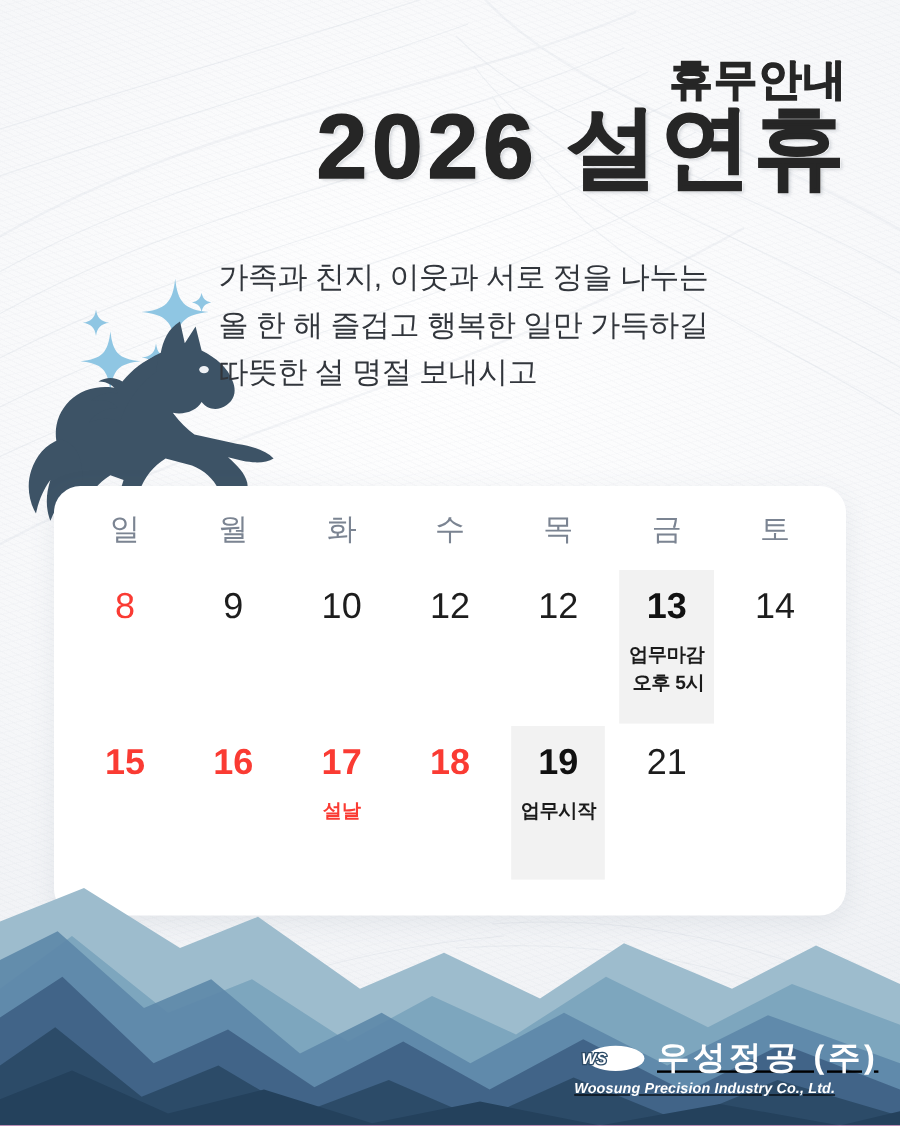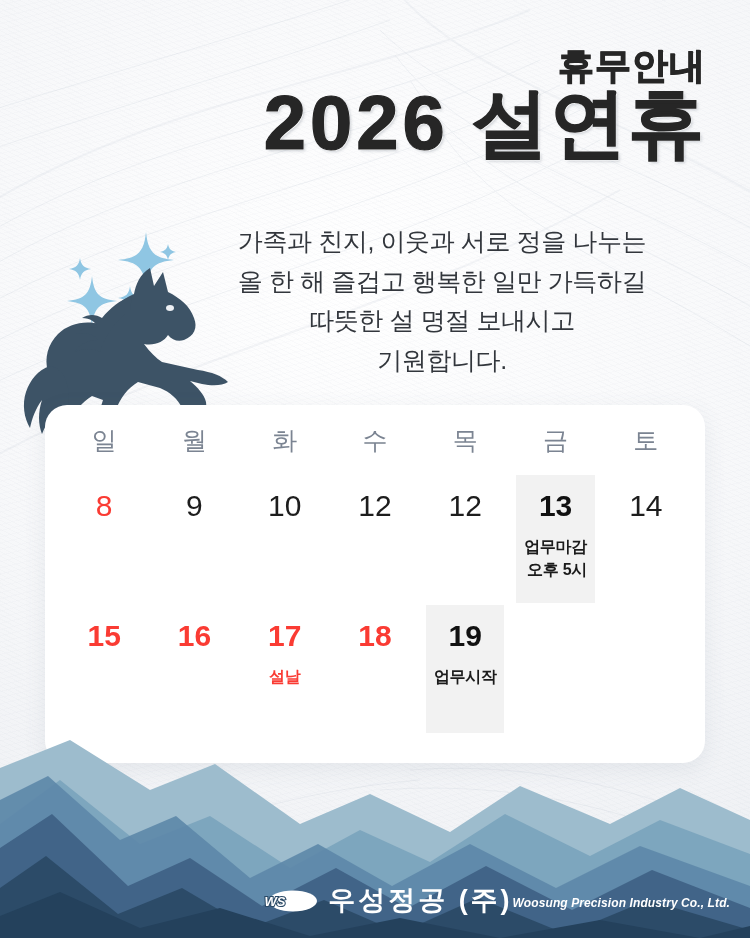--- a/index.html
+++ b/index.html
@@ -58,22 +58,22 @@
   }
   .maintitle .yr { letter-spacing:4px; }
 
   
   .stroked {
     -webkit-text-stroke:1.2px #262626;
   }
 
   
   .message {
-    position:absolute; top:222px; right:48px;
-    width:520px; text-align:center;
+    position:absolute; top:212px; right:48px;
+    width:520px; text-align:left;
     font-size:25px; line-height:1.58;
     color:#32363c; font-weight:normal;
     letter-spacing:-.4px;
   }
   .message .line { display:block; white-space:nowrap; }
 
   
   .horse { position:absolute; left:22px; top:262px; width:210px; height:190px; }
   .sparkles { position:absolute; left:58px; top:228px; width:130px; height:110px; }
 
@@ -122,21 +122,21 @@
     text-align:right; color:#1b1b1b; letter-spacing:-.3px;
   }
   .note.red { color:#fa3b33; }
 
   
   .mountains { position:absolute; left:0; bottom:0; width:750px; height:210px; }
 
   
   .logo {
     position:absolute; right:18px; bottom:24px;
-    display:flex; flex-direction:row; align-items:center;
+    display:flex; flex-direction:column; align-items:flex-start;text-decoration:underline;
   }
   .logo-row { display:flex; align-items:center; gap:9px; }
   .logo-mark { position:relative; width:60px; height:26px; }
   .logo-ko {
     font-size:27px; font-weight:bold; color:#ffffff; letter-spacing:3px;
     line-height:1; white-space:nowrap;
   }
   .logo-en {
     margin-top:5px; margin-right:2px;
     font-size:12px; font-weight:bold; font-style:italic;
@@ -241,21 +241,20 @@
     <div class="maintitle stroked">
       <span class="yr">2026</span>
       <span>설연휴</span>
     </div>
   </div>
 
   <div class="message">
     <span class="line">가족과 친지, 이웃과 서로 정을 나누는</span>
     <span class="line">올 한 해 즐겁고 행복한 일만 가득하길</span>
     <span class="line">따뜻한 설 명절 보내시고</span>
-    <span class="line">기원합니다.</span>
   </div>
 
   <div class="cal-card">
     <div class="cal-grid" id="cal-grid">
         <div class="dow">일</div>
         <div class="dow">월</div>
         <div class="dow">화</div>
         <div class="dow">수</div>
         <div class="dow">목</div>
         <div class="dow">금</div>
@@ -293,20 +292,23 @@
           <div class="num redbold">17</div>
           <div class="note red">설날</div>
         </div>
         <div class="cell">
           <div class="num redbold">18</div>
         </div>
         <div class="cell">
           <div class="hl"></div>
           <div class="num strong">19</div>
           <div class="note">업무시작</div>
+        </div>
+        <div class="cell">
+          <div class="num ">21</div>
         </div>
       </div>
   </div>
 
   <svg class="mountains" viewBox="0 0 750 210" preserveAspectRatio="none">
     <path d="M0 40 L70 12 L150 62 L215 36 L300 96 L370 66 L450 104 L520 58 L610 96 L680 60 L750 92 L750 210 L0 210 Z" fill="#9dbccd"></path>
     <path d="M0 96 L60 52 L140 116 L210 88 L290 140 L360 102 L430 134 L505 86 L590 128 L660 92 L750 126 L750 210 L0 210 Z" fill="#7ba4bd" opacity=".95"></path>
     <path d="M0 72 L48 48 L120 112 L176 88 L250 150 L318 116 L392 158 L470 116 L556 160 L640 118 L750 158 L750 210 L0 210 Z" fill="#5d87a8" opacity=".9"></path>
     <path d="M0 120 L52 86 L128 158 L190 130 L262 178 L336 140 L408 180 L486 138 L572 182 L652 142 L750 180 L750 210 L0 210 Z" fill="#3f6184" opacity=".92"></path>
     <path d="M0 160 L46 128 L118 186 L182 160 L250 200 L324 172 L400 205 L478 170 L566 206 L648 172 L750 202 L750 210 L0 210 Z" fill="#2b4a66" opacity=".95"></path>

